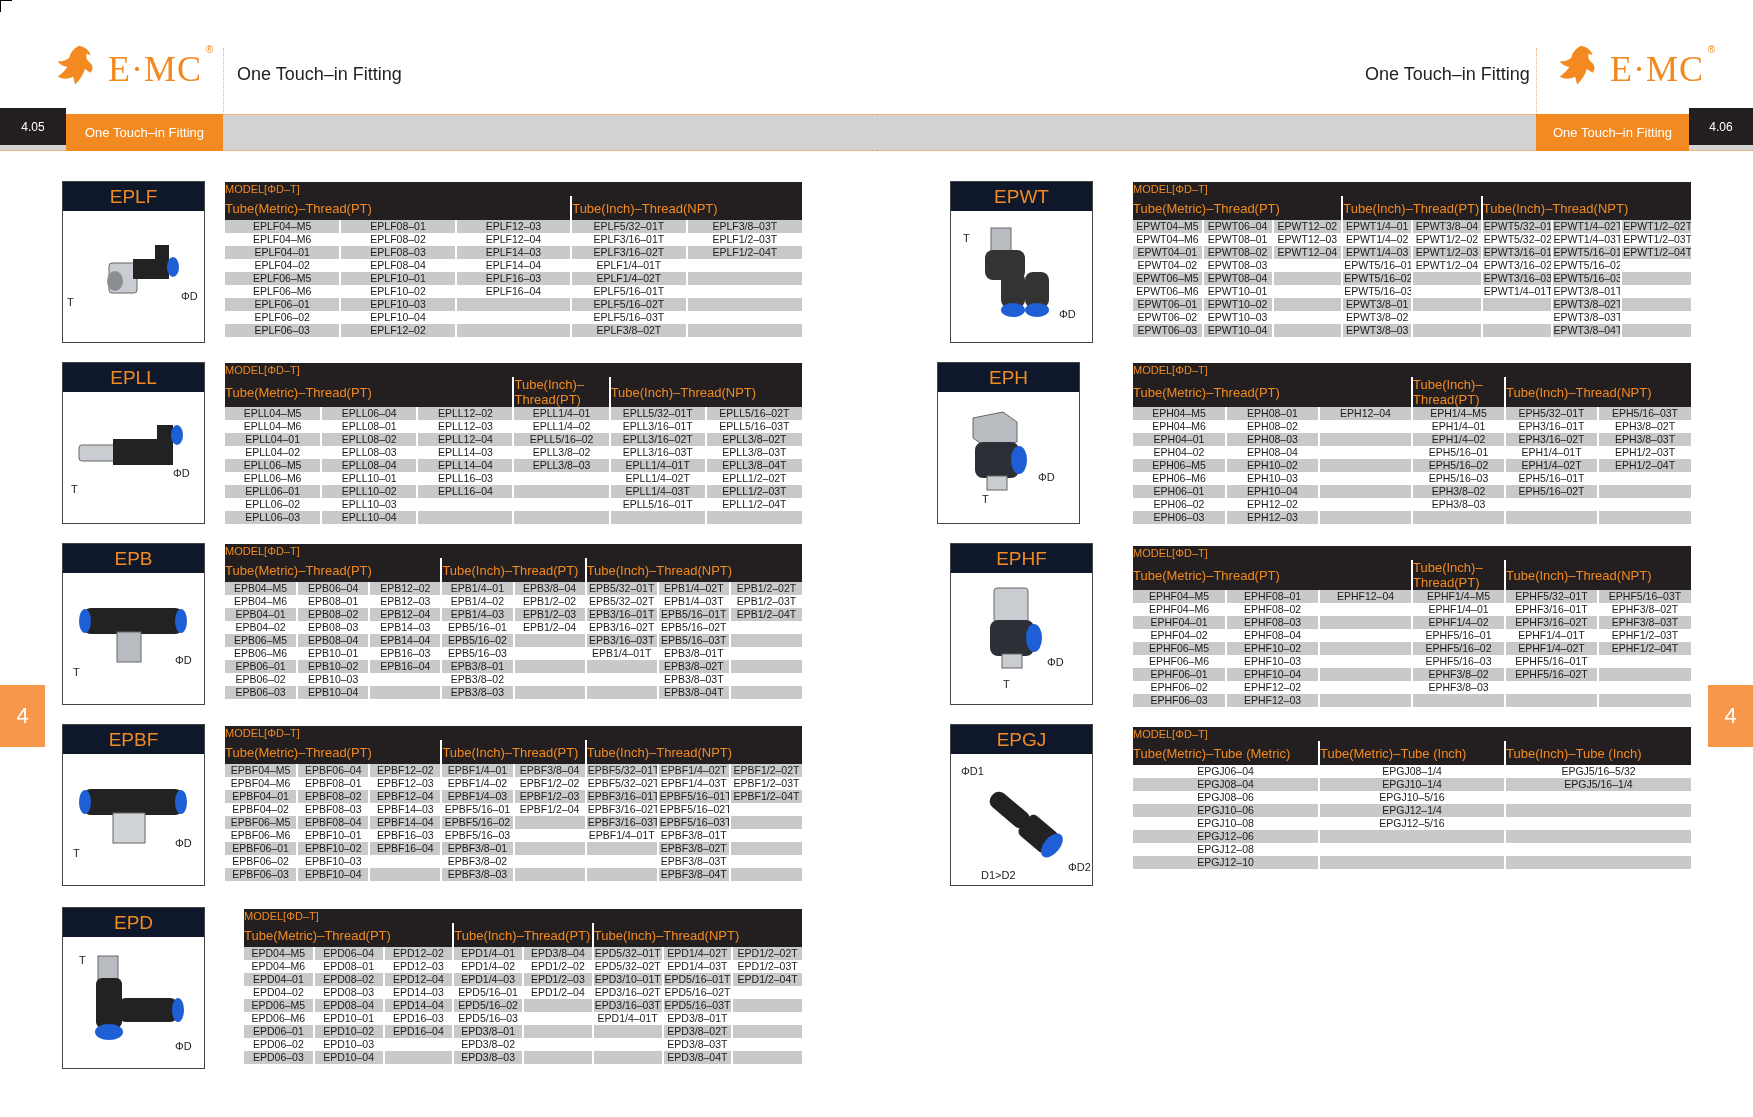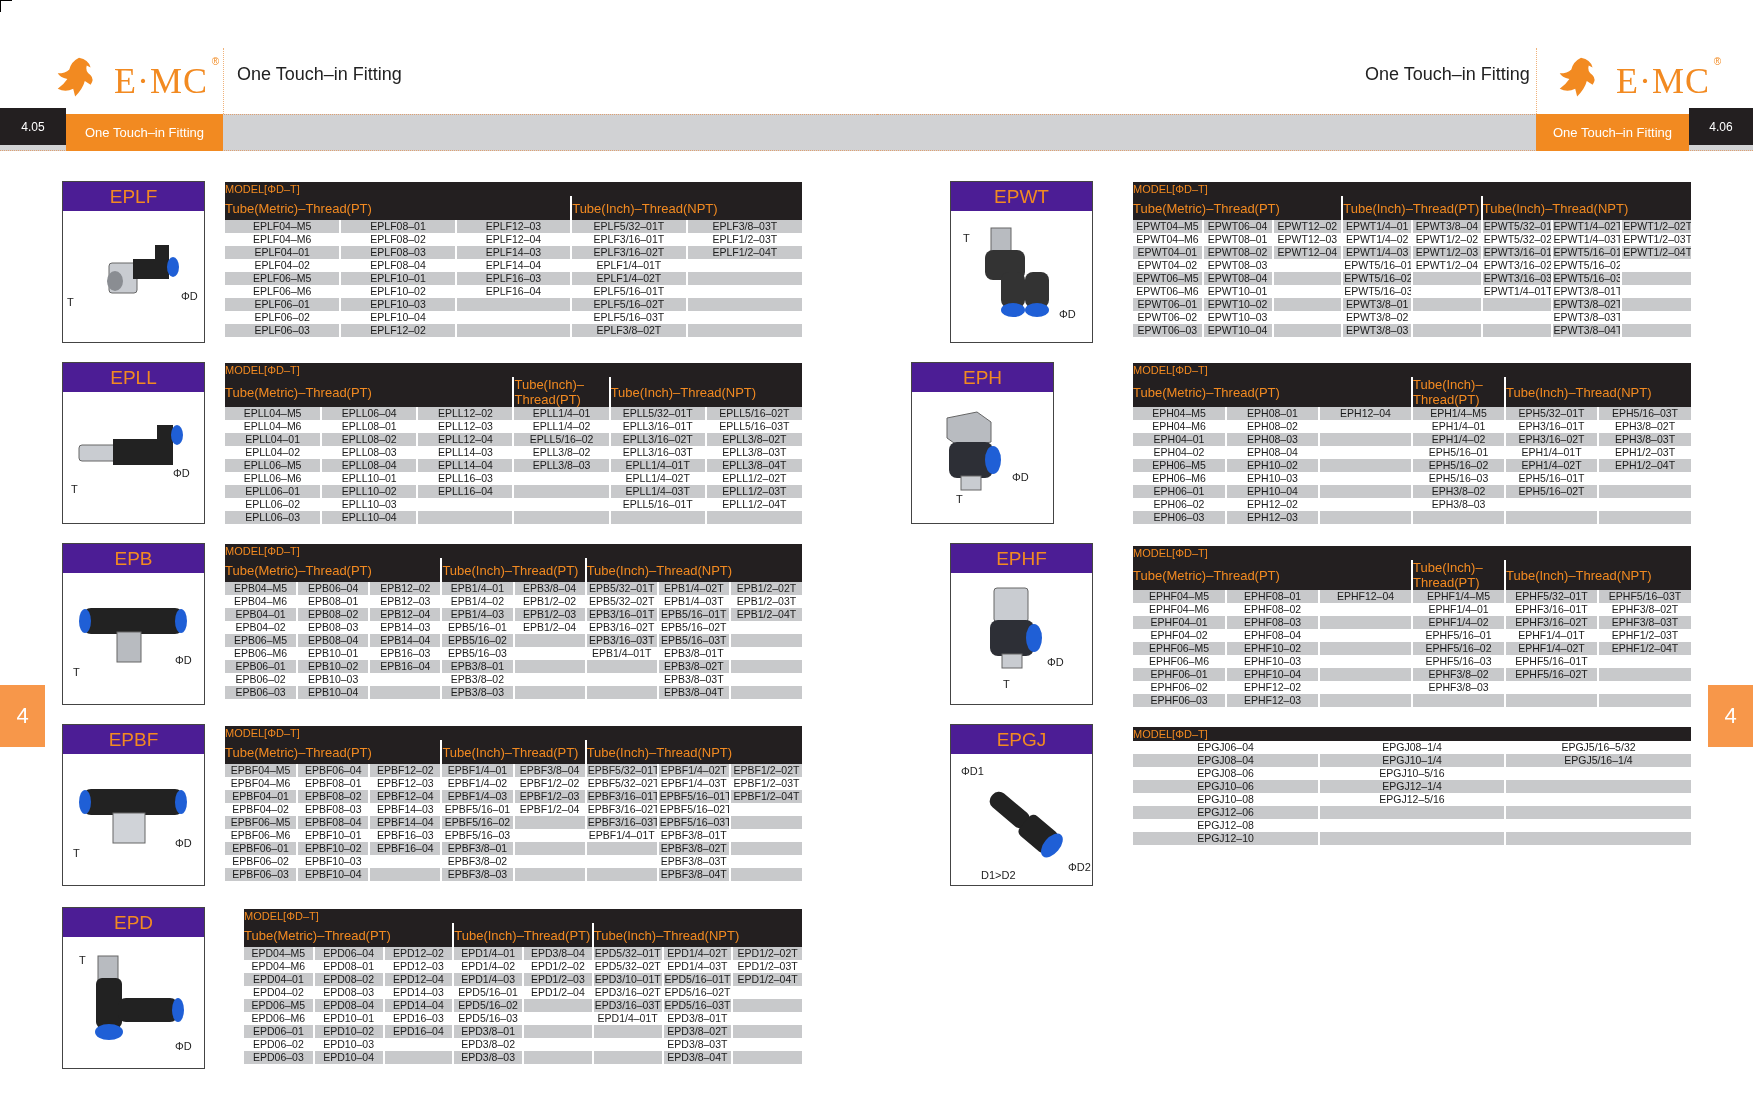--- a/index.html
+++ b/index.html
@@ -1,29 +1,29 @@
 <!DOCTYPE html>
 <html><head>
 <meta charset="utf-8">
 <style>
 *{box-sizing:border-box;margin:0;padding:0}
 body{width:1753px;height:1117px;background:#fff;position:relative;overflow:hidden;font-family:"Liberation Sans",sans-serif;color:#1a1a1a}
 .abs{position:absolute}
-.logo{position:absolute;top:52px;display:flex;align-items:center;gap:6px}
+.logo{position:absolute;top:40px;display:flex;align-items:center;}
 .logo .mark{width:58px;height:58px}
 .logo .txt{font-family:"Liberation Serif",serif;color:#f28a21;font-size:36px;letter-spacing:1px;position:relative}
 .logo .txt sup{font-family:"Liberation Sans",sans-serif;font-size:10px;position:absolute;top:-4px;right:-12px}
 .vline{position:absolute;top:48px;height:102px;border-left:1px dotted #f0b27a}
 .ptitle{position:absolute;top:64px;font-size:18px;color:#222}
 .bar{position:absolute;top:114px;height:37px;background:#d1d2d4;border-top:1px dotted #e0a070;border-bottom:1px dotted #e0a070}
 .bar-num{position:absolute;top:108px;height:37px;background:#231f20;color:#ffffff;font-size:12px;display:flex;align-items:center;justify-content:center}
 .bar-lab{position:absolute;top:114px;height:37px;background:#f28a21;color:#fff;font-size:13px;display:flex;align-items:center;justify-content:center}
 .side-tab{position:absolute;top:685px;width:45px;height:62px;background:#f7974a;color:#fff;font-size:22px;display:flex;align-items:center;justify-content:center}
 .card{position:absolute;width:143px;height:162px;border:1.5px solid #444;background:#fff}
-.card .hd{height:29px;background:#4c1d95;color:#f28a21;font-size:19px;display:flex;align-items:center;justify-content:center}
+.card .hd{height:29px;background:#0f172a;color:#f28a21;font-size:19px;display:flex;align-items:center;justify-content:center}
 .card .lbl{position:absolute;font-size:11px;color:#222}
 .card svg{position:absolute}
 table.spec{position:absolute;border-collapse:collapse;font-size:10.5px;table-layout:fixed}
 table.spec th{background:#231f20;color:#f28a21;font-weight:normal;text-align:left}
 table.spec th.model{height:14px;font-size:11px}
 table.spec th.grp{height:24px;font-size:13px;border-left:2px solid #fff}
 table.spec th.grp:first-child{border-left:none}
 table.spec td{text-align:center;height:13px;white-space:nowrap;overflow:hidden;padding:0 1px;border-left:2px solid #fff;line-height:13px}
 table.spec td:first-child{border-left:none}
 table.spec tr.alt td{background:#c8c9cb}
@@ -127,21 +127,21 @@
       <rect x="14" y="28" width="40" height="30" rx="8" fill="#333"></rect>
       <rect x="30" y="50" width="24" height="36" rx="8" fill="#333"></rect>
       <rect x="54" y="50" width="24" height="36" rx="8" fill="#333"></rect>
       <ellipse cx="42" cy="88" rx="12" ry="7" fill="#1f5fd6"></ellipse>
       <ellipse cx="66" cy="88" rx="12" ry="7" fill="#1f5fd6"></ellipse>
     </svg>
   <span class="lbl" style="left:12px;top:50px">T</span>
   <span class="lbl" style="left:108px;top:126px">ΦD</span>
 </div>
 
-<div class="card" style="left:911px;top:362px">
+<div class="card" style="left:937px;top:362px">
   <div class="hd">EPH</div>
   <svg style="left:25px;top:45px" width="100" height="90" viewBox="0 0 100 90">
       <polygon points="10,10 40,4 54,14 54,34 24,40 10,30" fill="#b8bbc0" stroke="#666"></polygon>
       <rect x="12" y="34" width="44" height="36" rx="8" fill="#2d2f36"></rect>
       <ellipse cx="56" cy="52" rx="8" ry="14" fill="#1f5fd6"></ellipse>
       <rect x="24" y="68" width="20" height="14" fill="#c9ccd1" stroke="#666"></rect>
     </svg>
   <span class="lbl" style="left:44px;top:130px">T</span>
   <span class="lbl" style="left:100px;top:108px">ΦD</span>
 </div>
@@ -920,20 +920,25 @@
         <td></td>
         <td></td>
       </tr>
     </tbody>
   </table>
 <table class="spec" style="left:1133px;top:727px;width:558px">
     <thead>
       <tr>
         <th class="model" colspan="3">MODEL[ΦD–T]</th>
       </tr>
+      <tr>
+        <th class="grp" colspan="1">Tube(Metric)–Tube (Metric)</th>
+        <th class="grp" colspan="1">Tube(Metric)–Tube (Inch)</th>
+        <th class="grp" colspan="1">Tube(Inch)–Tube (Inch)</th>
+      </tr>
     </thead>
     <tbody>
       <tr class="">
         <td>EPGJ06–04</td>
         <td>EPGJ08–1/4</td>
         <td>EPGJ5/16–5/32</td>
       </tr>
       <tr class="alt">
         <td>EPGJ08–04</td>
         <td>EPGJ10–1/4</td>

